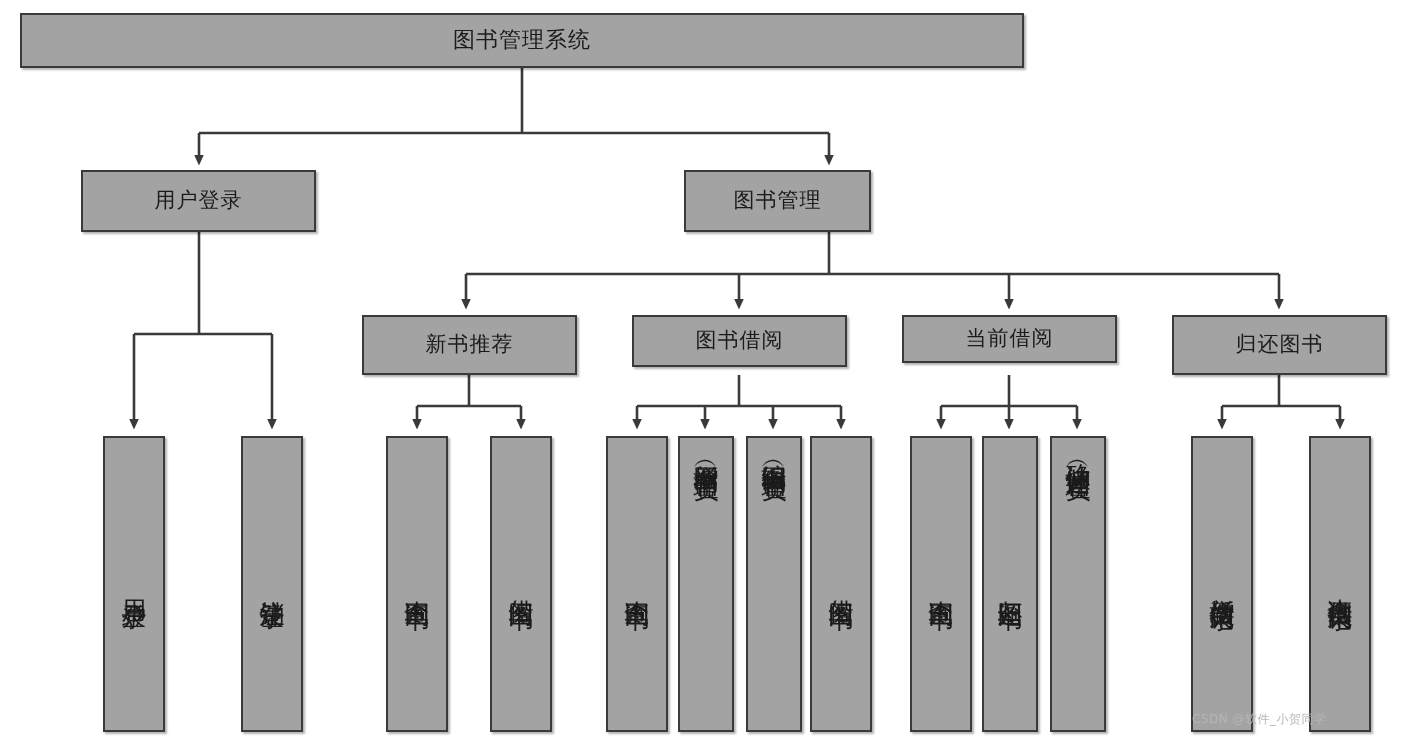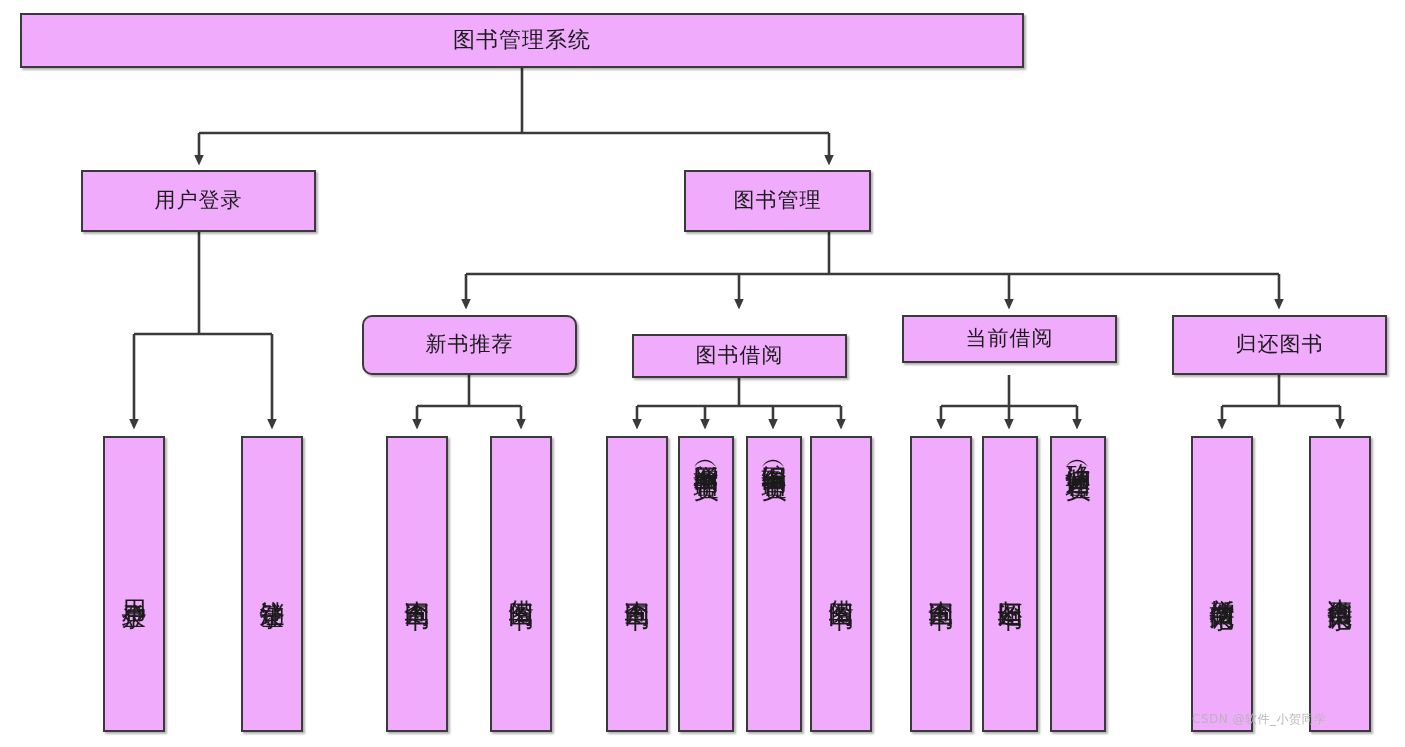--- a/index.html
+++ b/index.html
@@ -7,21 +7,21 @@
     width:1405px;height:747px;overflow:hidden;
     font-family:"DejaVu Sans","Liberation Sans",sans-serif;
     color:#1a1a1a;
   }
   #stage{position:relative;width:1405px;height:747px;}
   svg#wires{position:absolute;left:0;top:0;width:1405px;height:747px;}
 
   .node{
     position:absolute;
     box-sizing:border-box;
-    background:#f0abfc;
+    background:#a3a3a3;
     border:2px solid #3a3a3a;
     box-shadow:2px 2px 2px rgba(0,0,0,0.30);
     display:flex;
     align-items:center;
     justify-content:center;
     overflow:hidden;
   }
   .node .lbl{
     display:block;
     text-align:center;
@@ -110,24 +110,24 @@
     <span class="lbl">图书管理系统</span>
   </div>
 
   <div class="node h-node" style="left:81px;top:170px;width:235px;height:62px;">
     <span class="lbl">用户登录</span>
   </div>
   <div class="node h-node" style="left:684px;top:170px;width:187px;height:62px;">
     <span class="lbl">图书管理</span>
   </div>
 
-  <div class="node h-node" style="left:362px;top:315px;width:215px;height:60px;border-radius:10px;">
+  <div class="node h-node" style="left:362px;top:315px;width:215px;height:60px;">
     <span class="lbl">新书推荐</span>
   </div>
-  <div class="node h-node" style="left:632px;top:334px;width:215px;height:44px;">
+  <div class="node h-node" style="left:632px;top:315px;width:215px;height:52px;">
     <span class="lbl">图书借阅</span>
   </div>
   <div class="node h-node" style="left:902px;top:315px;width:215px;height:48px;">
     <span class="lbl">当前借阅</span>
   </div>
   <div class="node h-node" style="left:1172px;top:315px;width:215px;height:60px;">
     <span class="lbl">归还图书</span>
   </div>
 
   <div class="node v-node center" style="left:103px;top:436px;width:62px;height:296px;">

